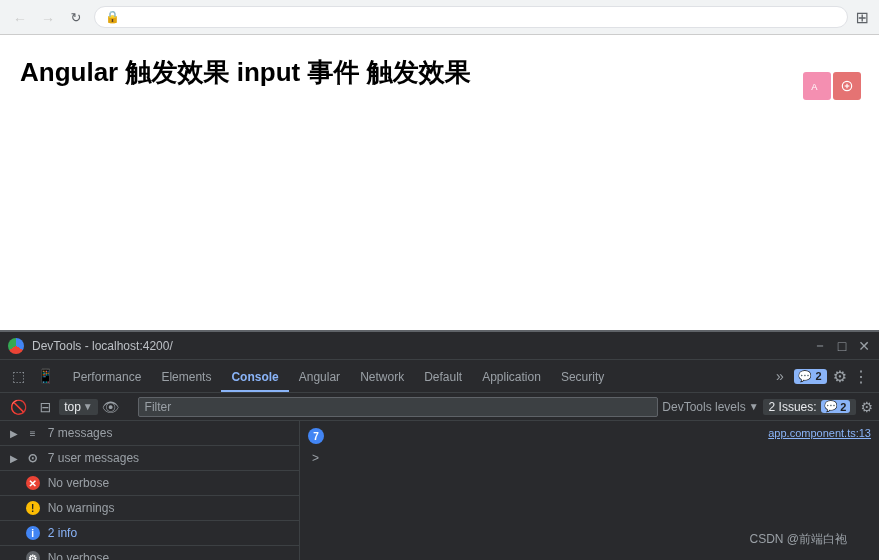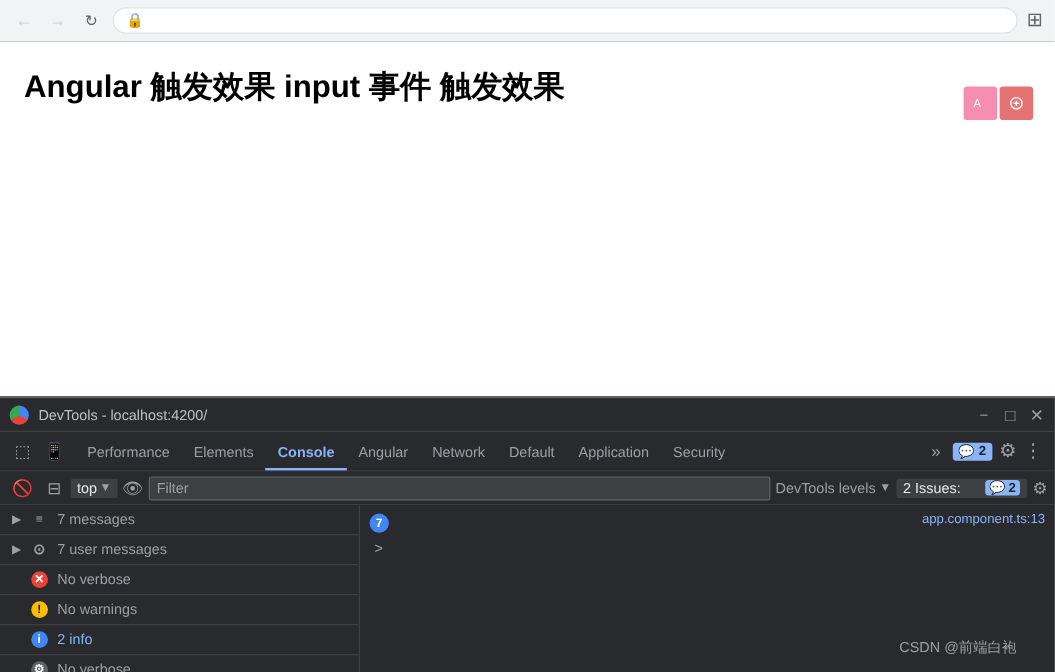--- a/index.html
+++ b/index.html
@@ -149,30 +149,30 @@
     .ct-selector {
       display: flex; align-items: center; gap: 2px;
       background: #3c4043; border-radius: 2px;
       padding: 1px 5px; font-size: 12px; color: #e8eaed; cursor: pointer;
     }
     .ct-selector-arrow { font-size: 10px; color: #9aa0a6; }
     .ct-eye { color: #9aa0a6; font-size: 14px; cursor: pointer; }
     .ct-filter {
       flex: 1; background: #3c4043; border: 1px solid #5f6368;
       border-radius: 2px; padding: 2px 6px;
-      color: #e8eaed; font-size: 12px; outline: none;
+      color: #e8eaed; font-size: 12px; outline: none; margin-left: 14px;
     }
     .ct-filter::placeholder { color: #9aa0a6; }
     .ct-levels {
       display: flex; align-items: center; gap: 3px;
       color: #9aa0a6; font-size: 12px; cursor: pointer;
     }
     .ct-levels-arrow { font-size: 10px; }
     .ct-issues {
-      display: flex; align-items: center; gap: 20px;
+      display: flex; align-items: center; gap: 4px;
       background: #3c4043; border-radius: 2px; padding: 1px 6px;
       font-size: 12px; color: #e8eaed;
     }
     .ct-issues-badge {
       background: #8ab4f8; color: #202124;
       font-size: 11px; font-weight: bold;
       border-radius: 3px; padding: 0 4px;
       display: flex; align-items: center; gap: 2px;
     }
     .ct-settings { color: #9aa0a6; font-size: 14px; cursor: pointer; }
@@ -215,21 +215,21 @@
       display: flex; align-items: flex-start; gap: 4px;
       font-size: 12px; color: #9aa0a6;
     }
     .console-right-num {
       background: #4285f4; color: #fff;
       border-radius: 50%; width: 16px; height: 16px;
       display: flex; align-items: center; justify-content: center;
       font-size: 10px; font-weight: bold; margin-top: 1px;
     }
     .console-right-link {
-      color: #8ab4f8; font-size: 11px;
+      color: #8ab4f8; text-decoration: underline; font-size: 11px;
       margin-left: auto; cursor: pointer;
     }
     .console-right-arrow { color: #9aa0a6; font-size: 12px; margin-top: 2px; }
     .console-right-row {
       display: flex; justify-content: space-between; width: 100%; padding: 2px 0;
     }
 
     
     .csdn-watermark {
       position: absolute;

